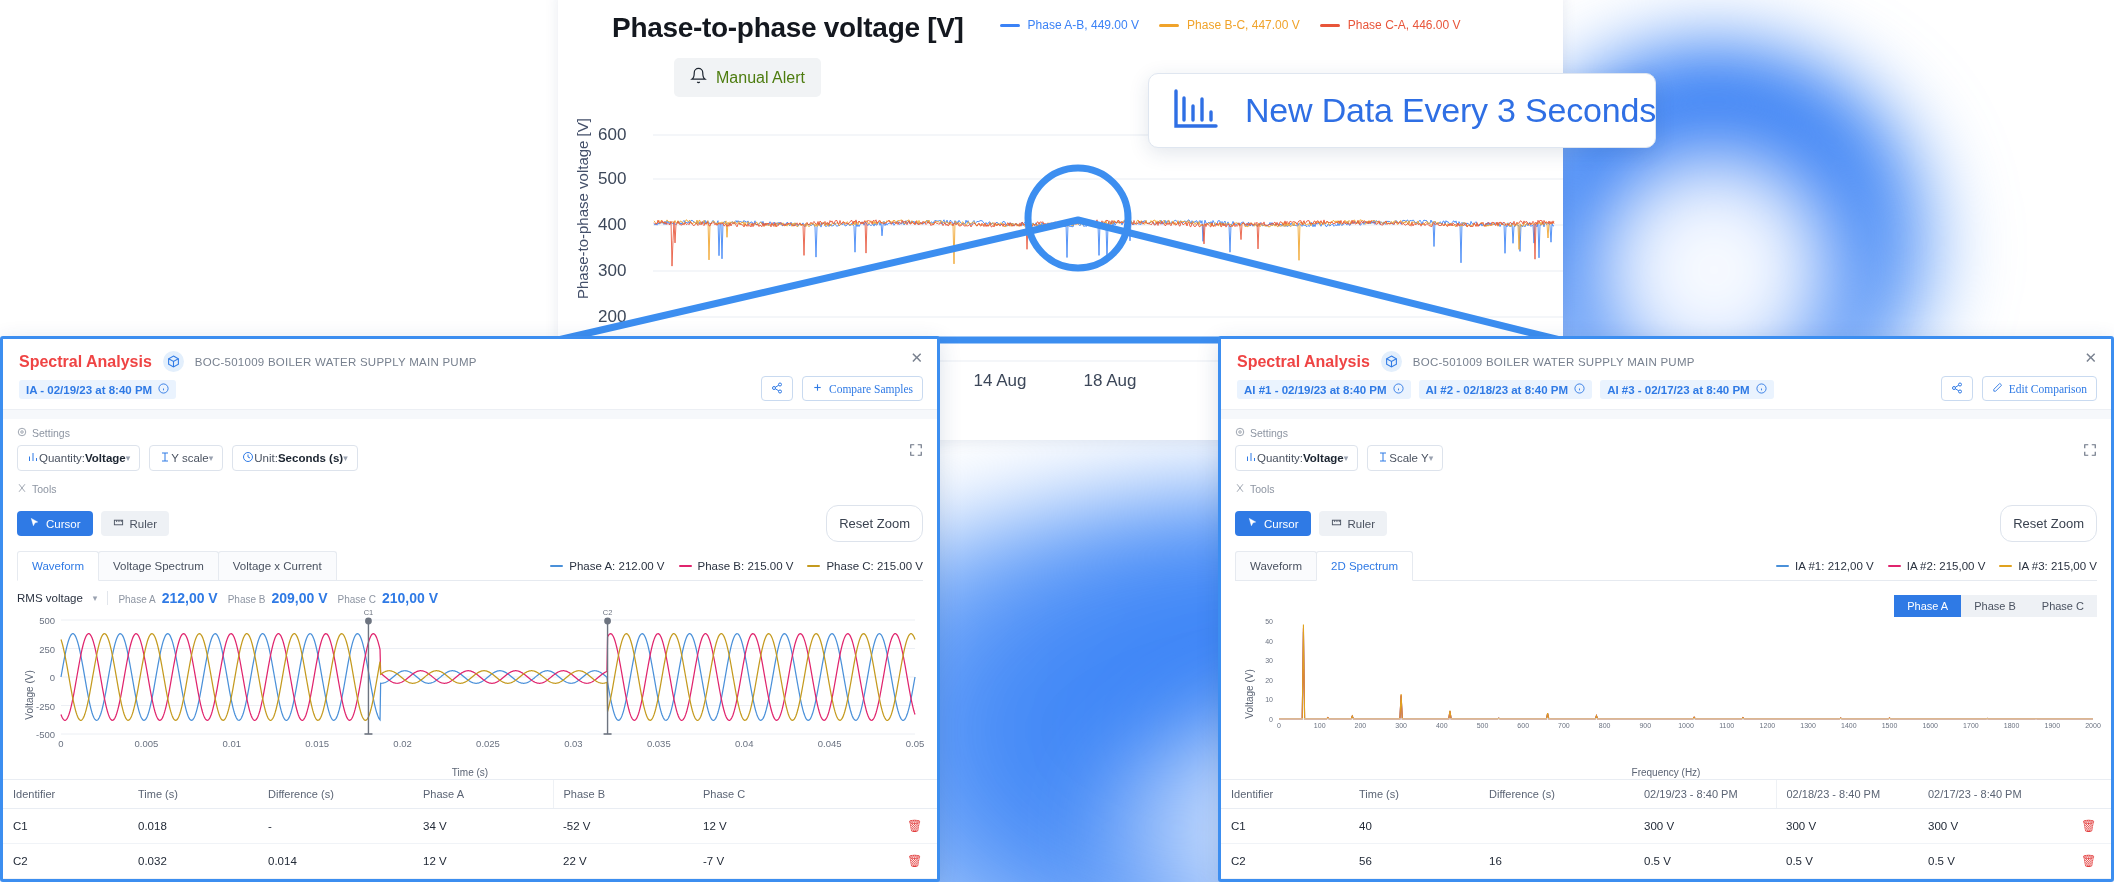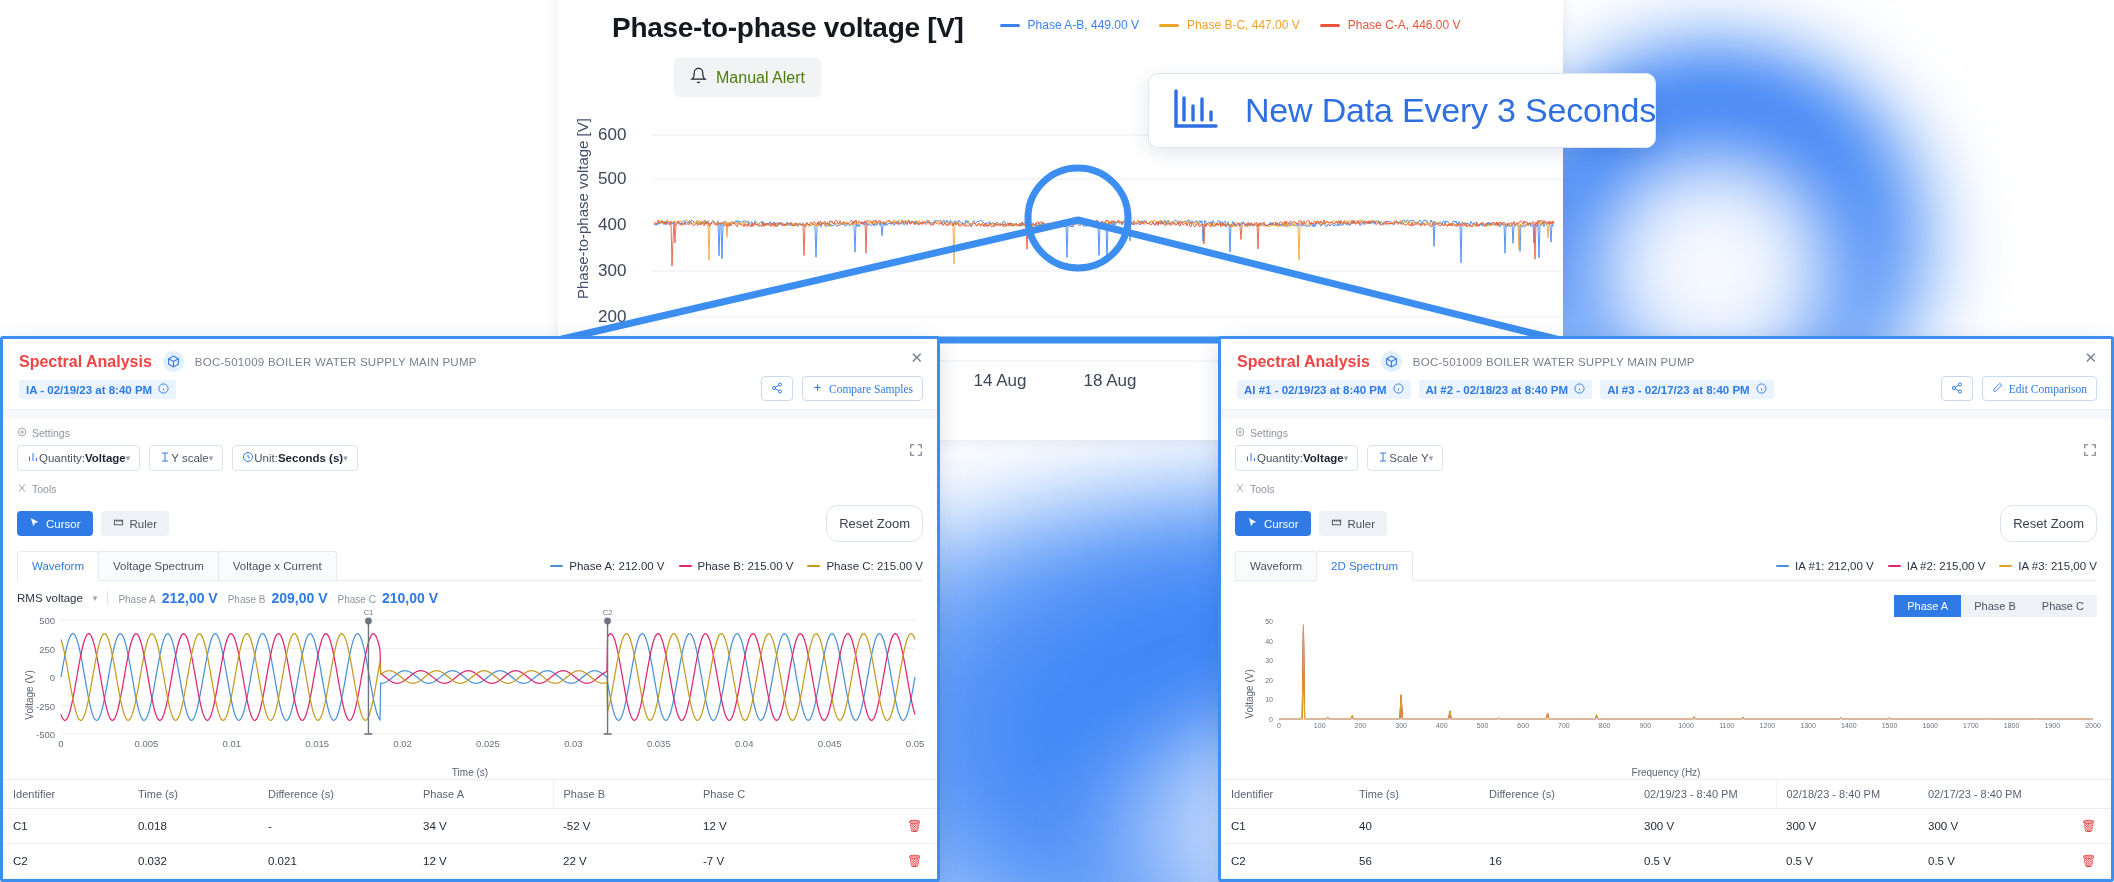--- a/index.html
+++ b/index.html
@@ -501,21 +501,21 @@
           <td>0.018</td>
           <td>-</td>
           <td>34 V</td>
           <td>-52 V</td>
           <td>12 V</td>
           <td><span class="trash">🗑</span></td>
         </tr>
         <tr>
           <td>C2</td>
           <td>0.032</td>
-          <td>0.021</td>
+          <td>0.014</td>
           <td>12 V</td>
           <td>22 V</td>
           <td>-7 V</td>
           <td><span class="trash">🗑</span></td>
         </tr>
       </tbody>
     </table>
   </div>
 
   <div class="panel panel-right">

